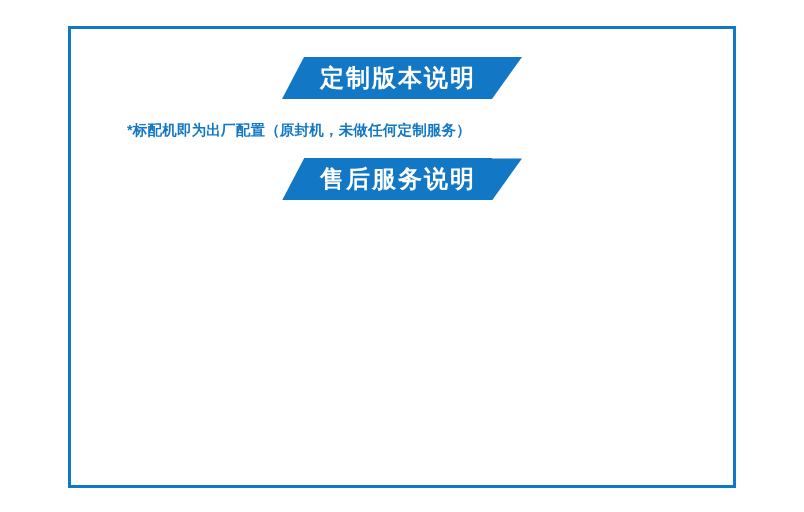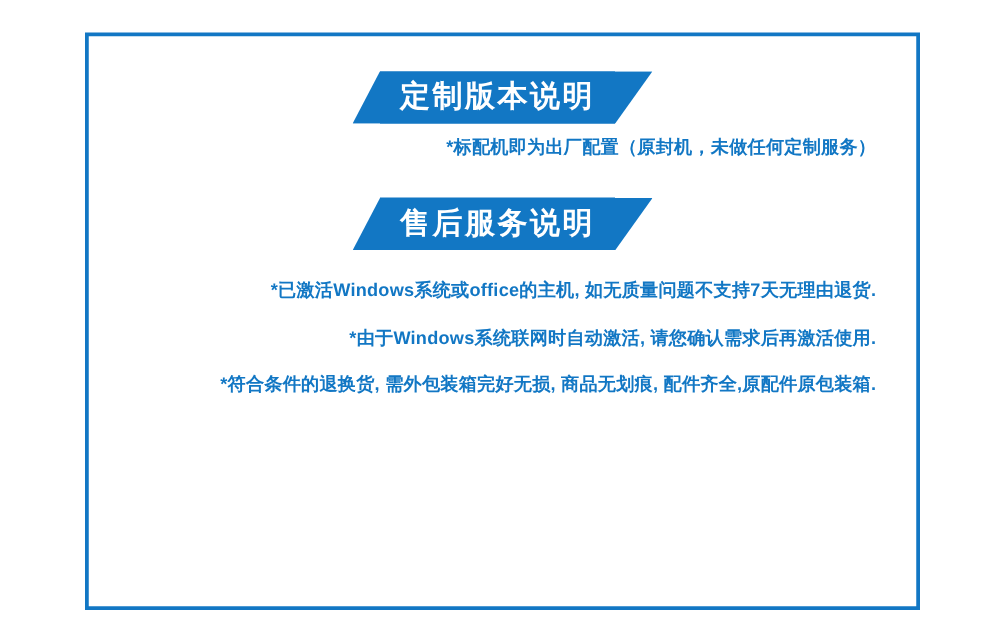--- a/index.html
+++ b/index.html
@@ -12,21 +12,20 @@
     background: #ffffff;
     font-family: "Liberation Sans", sans-serif;
     overflow: hidden;
   }
   .page {
     position: relative;
     width: 804px;
     height: 512px;
     background: #ffffff;
     box-sizing: border-box;
-    text-align: right;
   }
   .frame {
     position: absolute;
     left: 68px;
     top: 26px;
     width: 668px;
     height: 462px;
     border: 3px solid #1277c4;
     box-sizing: border-box;
     background: #ffffff;
@@ -69,27 +68,27 @@
     background: #1277c4;
     color: #ffffff;
     font-size: 24px;
     font-weight: bold;
     line-height: 42px;
     padding: 0 16px;
     letter-spacing: 2px;
     white-space: nowrap;
   }
   .banner-wrap.second {
-    margin-top: 28px;
+    margin-top: 16px;
     text-decoration: underline;
   }
 
   
   .para-list {
-    margin: 0;
+    margin: 16px;
     padding: 0 6px 0 14px;
   }
   .para {
     color: #1277c4;
     font-size: 14.5px;
     font-weight: bold;
     line-height: 1.62;
     margin: 0 0 9px 0;
     text-indent: 0;
     letter-spacing: 0.2px;
@@ -129,27 +128,16 @@
       </div>
 
       <div class="banner-wrap second">
         <div class="banner">
           <span class="cap-left"></span>
           <span class="bar">售后服务说明</span>
           <span class="cap-right"></span>
         </div>
       </div>
 
-      <div class="para-list section-two gap-top">
-        <p class="para">
-          <span>*已激活Windows系统或office的主机, 如无质量问题不支持7天无理由退货.</span>
-        </p>
-        <p class="para">
-          <span>*由于Windows系统联网时自动激活, 请您确认需求后再激活使用.</span>
-        </p>
-        <p class="para">
-          <span>*符合条件的退换货, 需外包装箱完好无损, 商品无划痕, 配件齐全,原配件原包装箱.</span>
-        </p>
-      </div>
 
     </div>
   </div>
 </div>
 
 </body></html>

